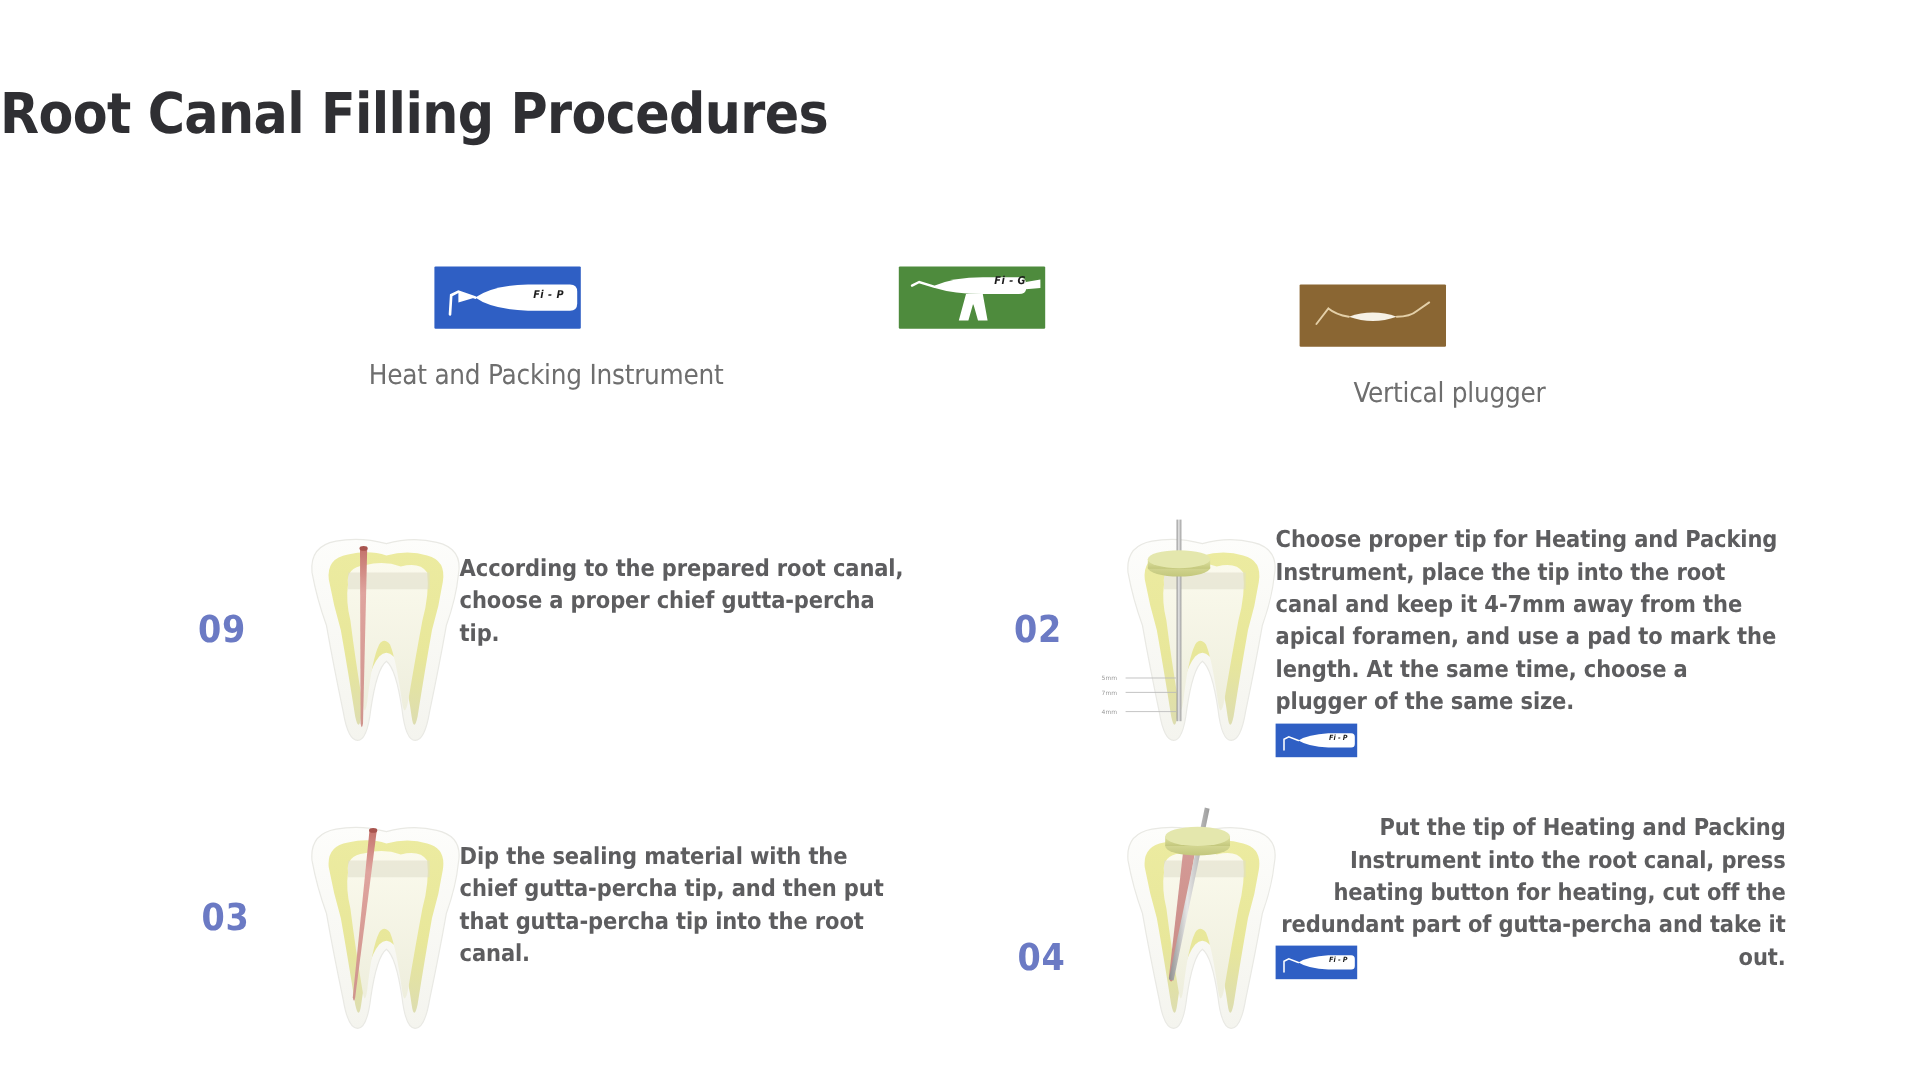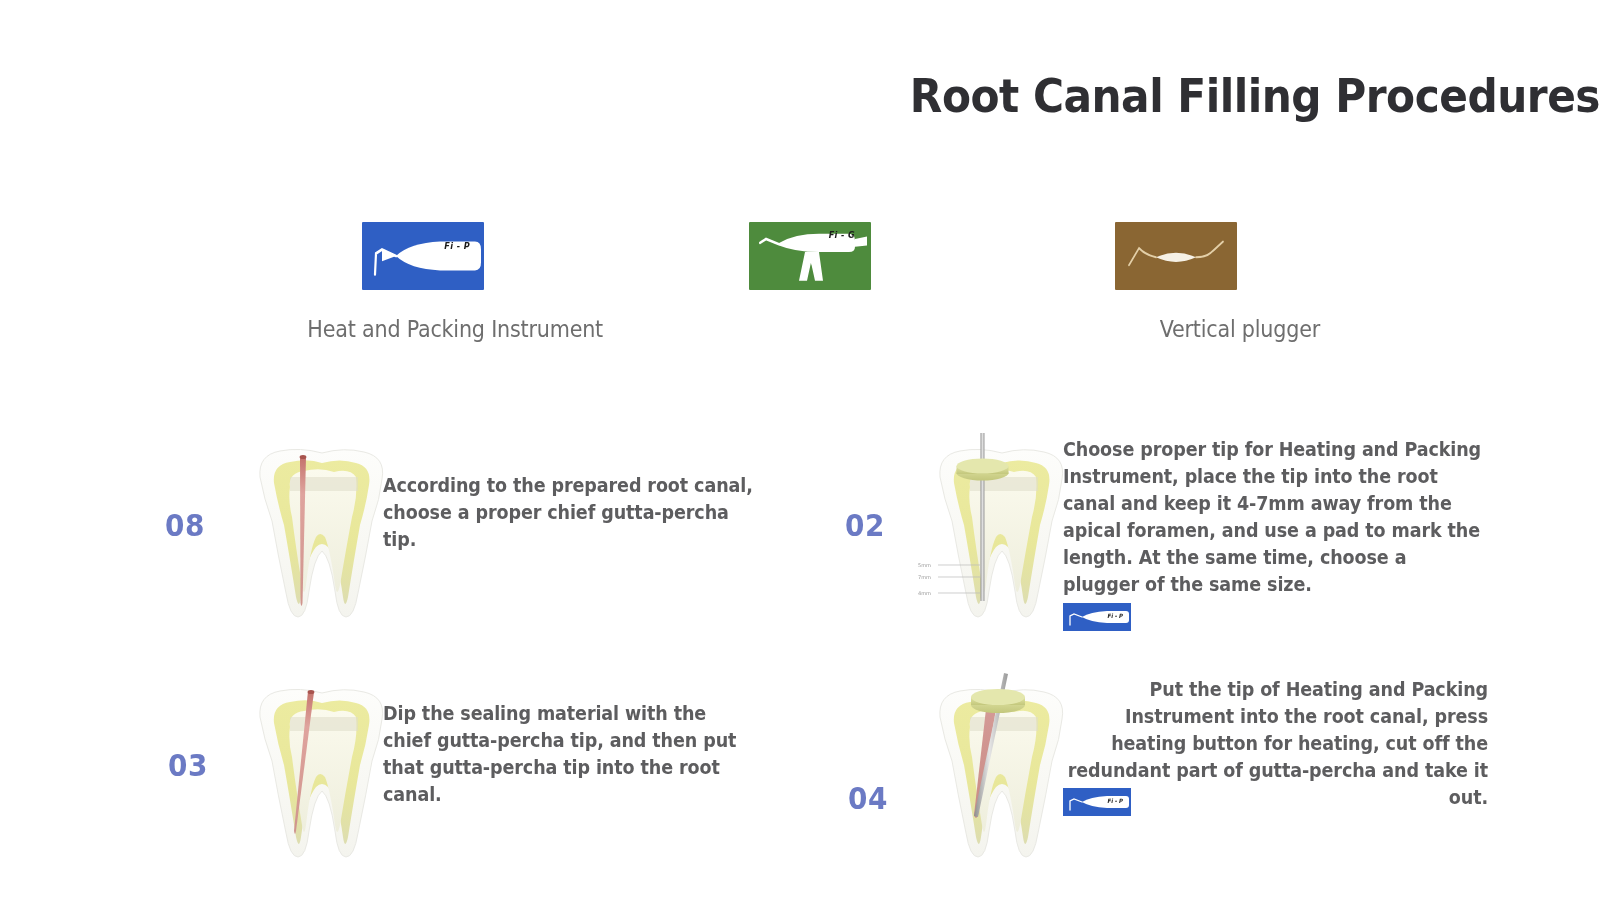--- a/index.html
+++ b/index.html
@@ -7,37 +7,37 @@
     width:1600px; height:902px;
     background:#ffffff;
     font-family:"DejaVu Sans Condensed","Liberation Sans",sans-serif;
     overflow:hidden;
   }
   .page { position:relative; width:1600px; height:902px; background:#fff; }
 
   
   .title {
     position:absolute; top:68px; left:0; width:1600px;
-    text-align:right;
+    text-align:left;
     font-size:47px; font-weight:bold;
     letter-spacing:-0.5px;
     color:#2f2f33;
     font-family:"DejaVu Sans Condensed","Liberation Sans",sans-serif;
   }
 
   
   .legend { position:absolute; top:222px; left:0; width:1600px; height:130px; }
   .legend-item { position:absolute; text-align:center; }
   .legend-item.i0 { left:243px; width:360px; }
   .legend-item.i1 { left:640px; width:340px; }
-  .legend-item.i2 { left:1032px; width:288px; }
+  .legend-item.i2 { left:1000px; width:288px;margin-top:15px; }
 
   .tile {
     position:relative;
-    width:122px; height:68px;
+    width:122px; height:52px;
     margin:0 auto;
     border-radius:1px;
     overflow:hidden;
   }
   .tile.blue  { background:#2f5fc4; }
   .tile.green { background:#4e8b3d; }
   .tile.brown { background:#8a6633; }
 
   .tile svg { position:absolute; inset:0; width:100%; height:100%; }
 
@@ -84,21 +84,21 @@
   .step-text {
     position:absolute; left:228px; top:12px;
     font-size:19.5px; line-height:1.38;
     color:#5d5d5f;
     letter-spacing:-0.1px;
     font-family:"DejaVu Sans Condensed","Liberation Sans",sans-serif;
     font-weight:bold;
   }
   .step.s1 .step-text { width:420px; top:12px; }
   .step.s3 .step-text { width:425px; top:12px;text-align:right; }
-  .step.s0 .step-text { width:380px; top:48px; }
+  .step.s0 .step-text { width:380px; top:36px; }
   .step.s2 .step-text { width:360px; top:36px; }
 
   .mini-badge {
     position:absolute;
     width:68px; height:28px;
     background:#2f5fc4;
     overflow:hidden;
   }
   .step.s1 .mini-badge { left:228px; top:178px; }
   .step.s3 .mini-badge { left:228px; top:123px; }
@@ -152,21 +152,21 @@
         </svg>
         <span class="tile-label"></span>
       </div>
       <div class="legend-caption">Vertical plugger</div>
     </div>
   </div>
 
   <div class="steps">
 
     <div class="step s0">
-      <div class="step-num">08</div>
+      <div class="step-num">09</div>
       <div class="tooth-art">
         <svg viewBox="0 0 185 200">
           <defs>
             <linearGradient id="en1" x1="0" y1="0" x2="0" y2="1">
               <stop offset="0%" stop-color="#fdfdfb"></stop>
                 <stop offset="100%" stop-color="#f4f4ee"></stop>
             </linearGradient>
             <linearGradient id="dn1" x1="0" y1="0" x2="0" y2="1">
               <stop offset="0%" stop-color="#ecebA0" stop-opacity="1"></stop>
               <stop offset="60%" stop-color="#e8e79a"></stop>

